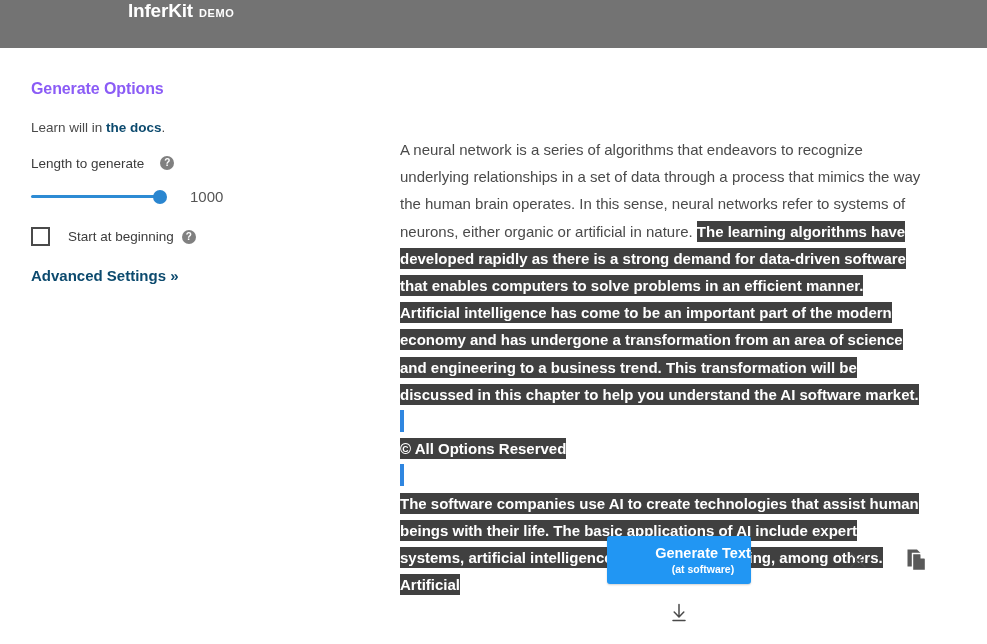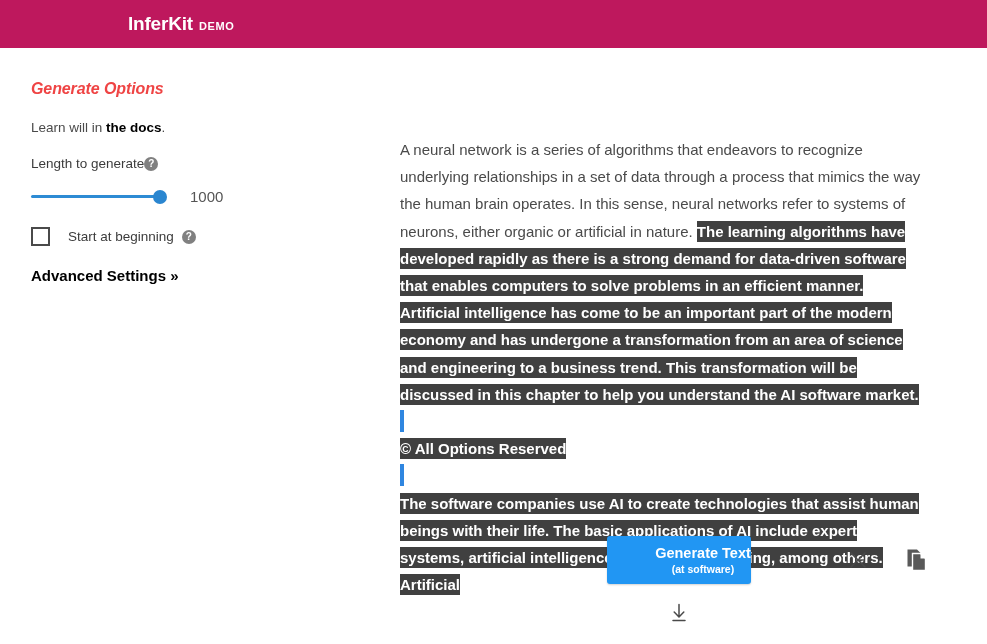--- a/index.html
+++ b/index.html
@@ -8,23 +8,22 @@
     width: 987px;
     height: 644px;
     overflow: hidden;
     background: #ffffff;
     font-family: "Liberation Sans", sans-serif;
   }
 
   
   .app-header {
     height: 48px;
-    background: #be185d;
-    display: flex;
-    align-items: center;
+    background: #737373;
+    display: flex;
     position: relative;
   }
   .brand {
     margin-left: 128px;
     display: flex;
     align-items: baseline;
     color: #ffffff;
   }
   .brand-name {
     font-size: 19px;
@@ -47,40 +46,39 @@
 
   
   .sidebar {
     width: 400px;
     padding: 32px 0 0 31px;
     flex: 0 0 400px;
   }
   .panel-title {
     font-size: 16px;
     font-weight: bold;
-    color: #ef4444;
+    color: #8b5cf6;
     letter-spacing: -0.1px;
-    font-style: italic;
   }
   .learn-more {
     margin-top: 22px;
     font-size: 13.5px;
     color: #4a4a4a;
   }
   .learn-more a,
   .link-blue {
-    color: #000000;
+    color: #0c4a6e;
     text-decoration: none;
     font-weight: bold;
   }
   .field-label-row {
     margin-top: 21px;
     display: flex;
-    align-items: flex-end;
-    gap: 0;
+    align-items: flex-start;
+    gap: 16px;
     font-size: 13.5px;
     color: #3c3c3c;
   }
   .help-icon {
     display: inline-flex;
     align-items: center;
     justify-content: center;
     width: 14px;
     height: 14px;
     border-radius: 50%;

